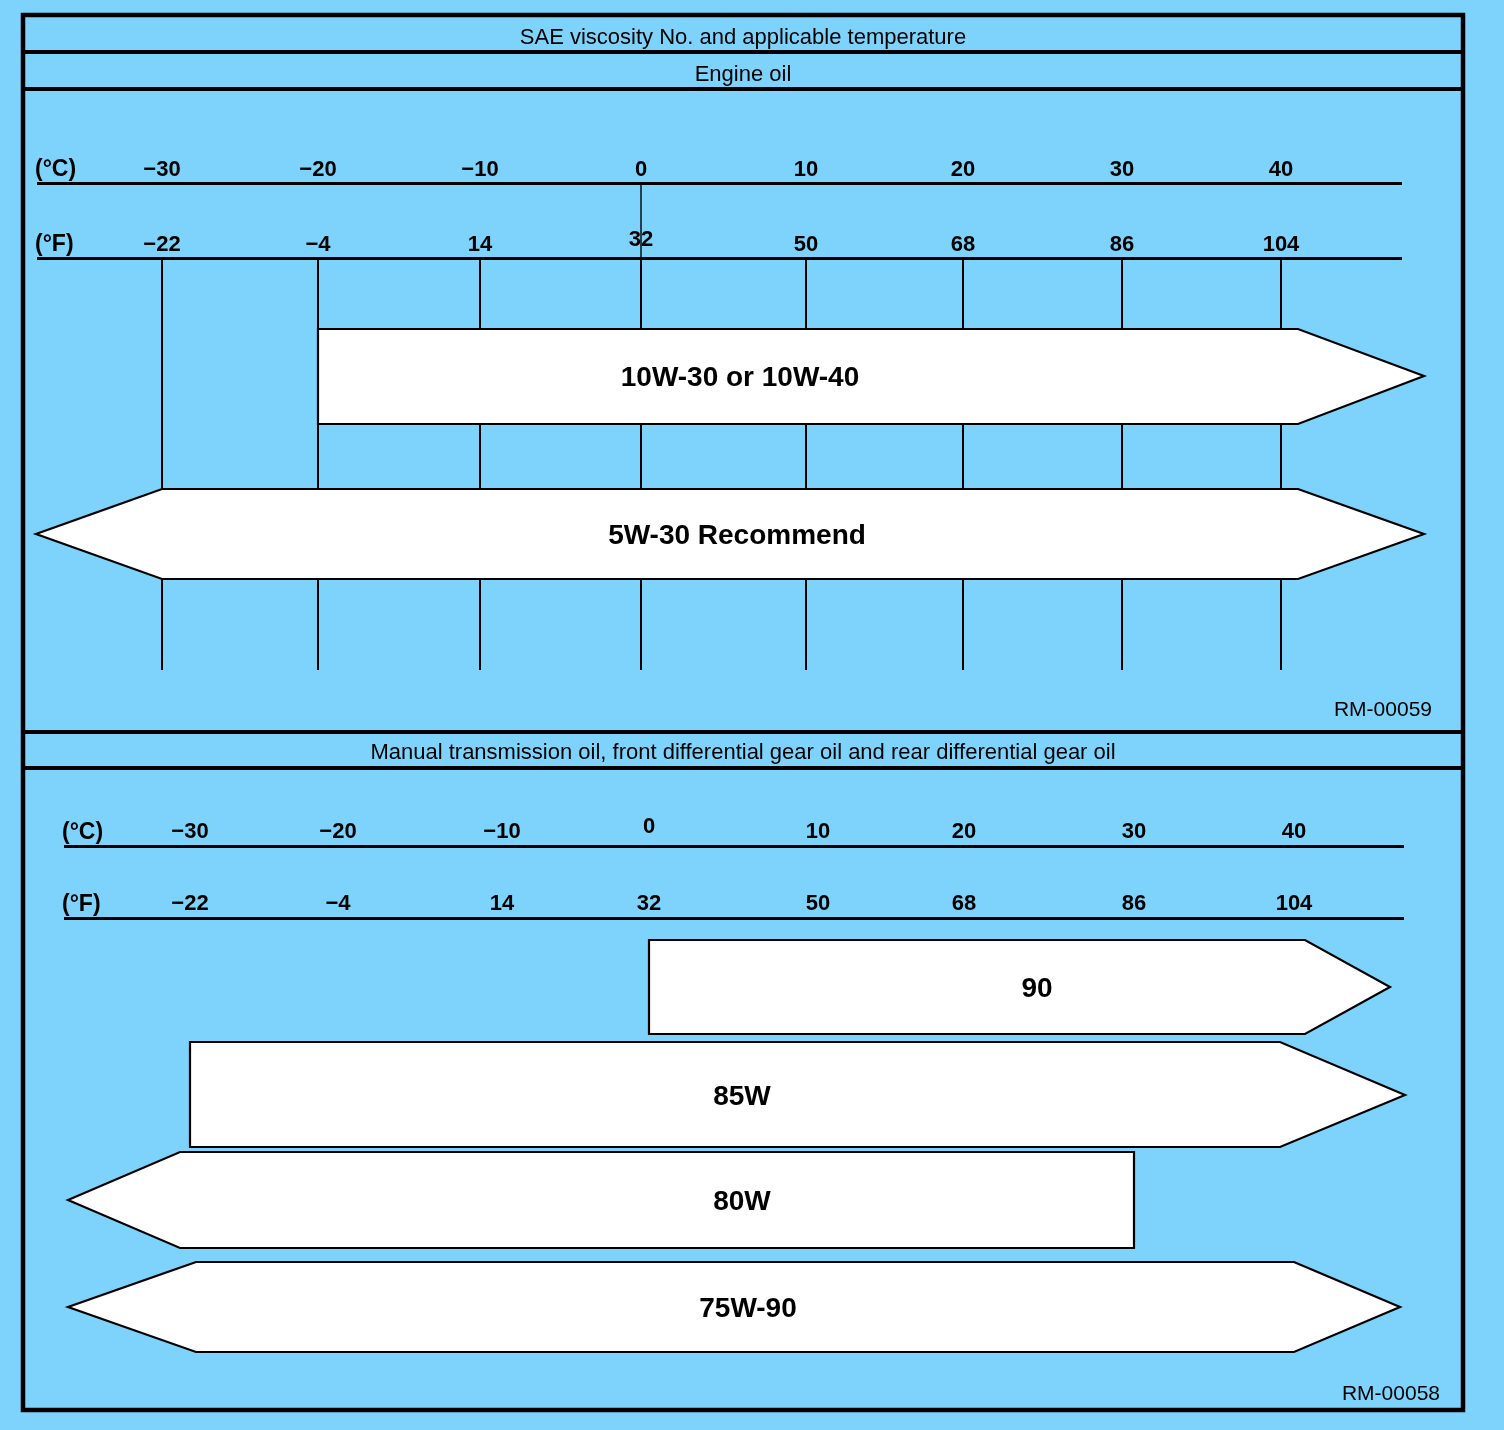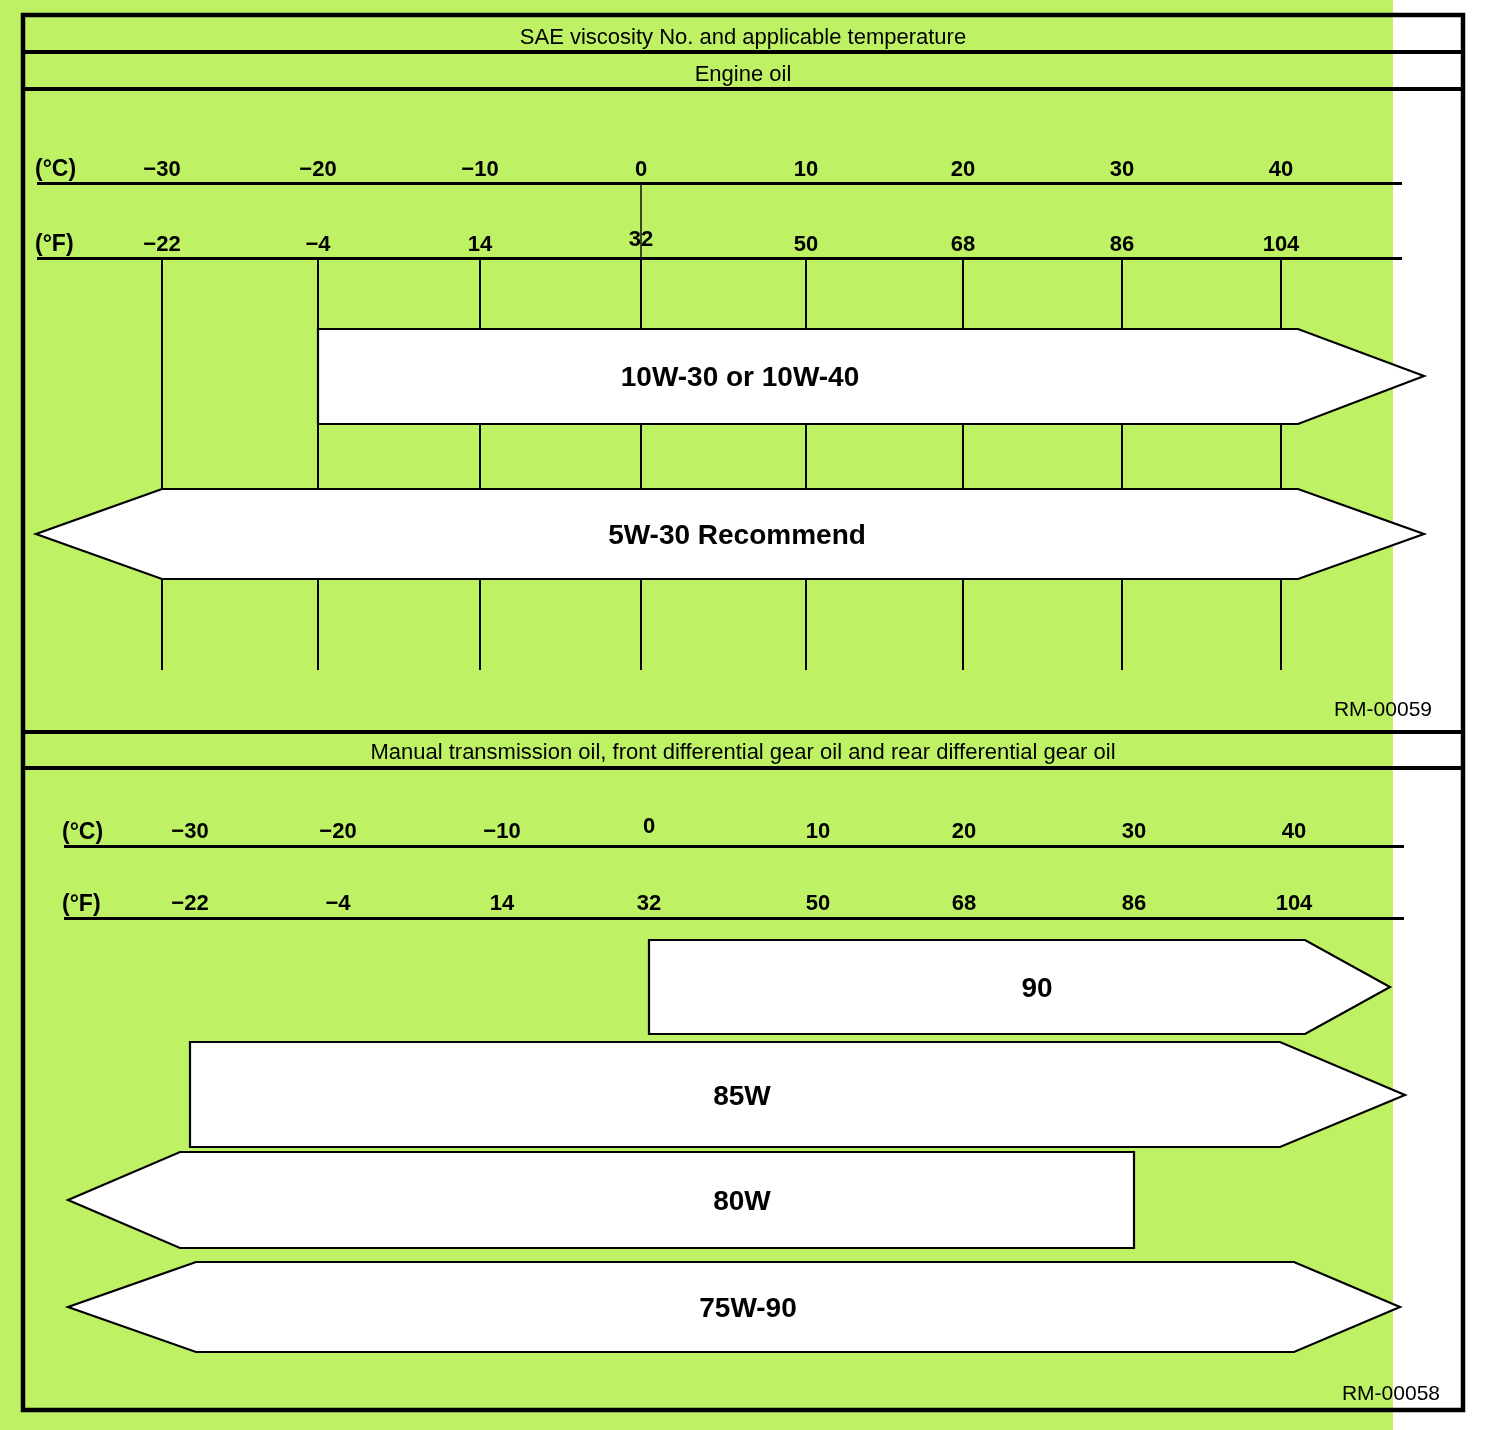--- a/index.html
+++ b/index.html
@@ -1,16 +1,16 @@
 <!DOCTYPE html>
 <html><head>
 <meta charset="utf-8">
 <style>
   html, body { margin: 0; padding: 0; background: #ffffff; }
-  .page { width: 1393px; height: 1430px; position: relative; background: #bef264; }
+  .page { width: 1504px; height: 1430px; position: relative; background: #7dd3fc; }
   svg { display: block; font-family: "Liberation Sans", sans-serif; }
   text { fill: #000000; }
   .hdr        { font-size: 22px; font-weight: 400; }
   .unit-label { font-size: 23px; font-weight: 700; }
   .tick-label { font-size: 22px; font-weight: 700; }
   .band-label { font-size: 28px; font-weight: 700; }
   .fig-id     { font-size: 21px; font-weight: 400; }
   .frame      { fill: none; stroke: #000000; }
   .axis-line  { stroke: #000000; stroke-width: 3; }
   .sep-line   { stroke: #000000; stroke-width: 4; }

